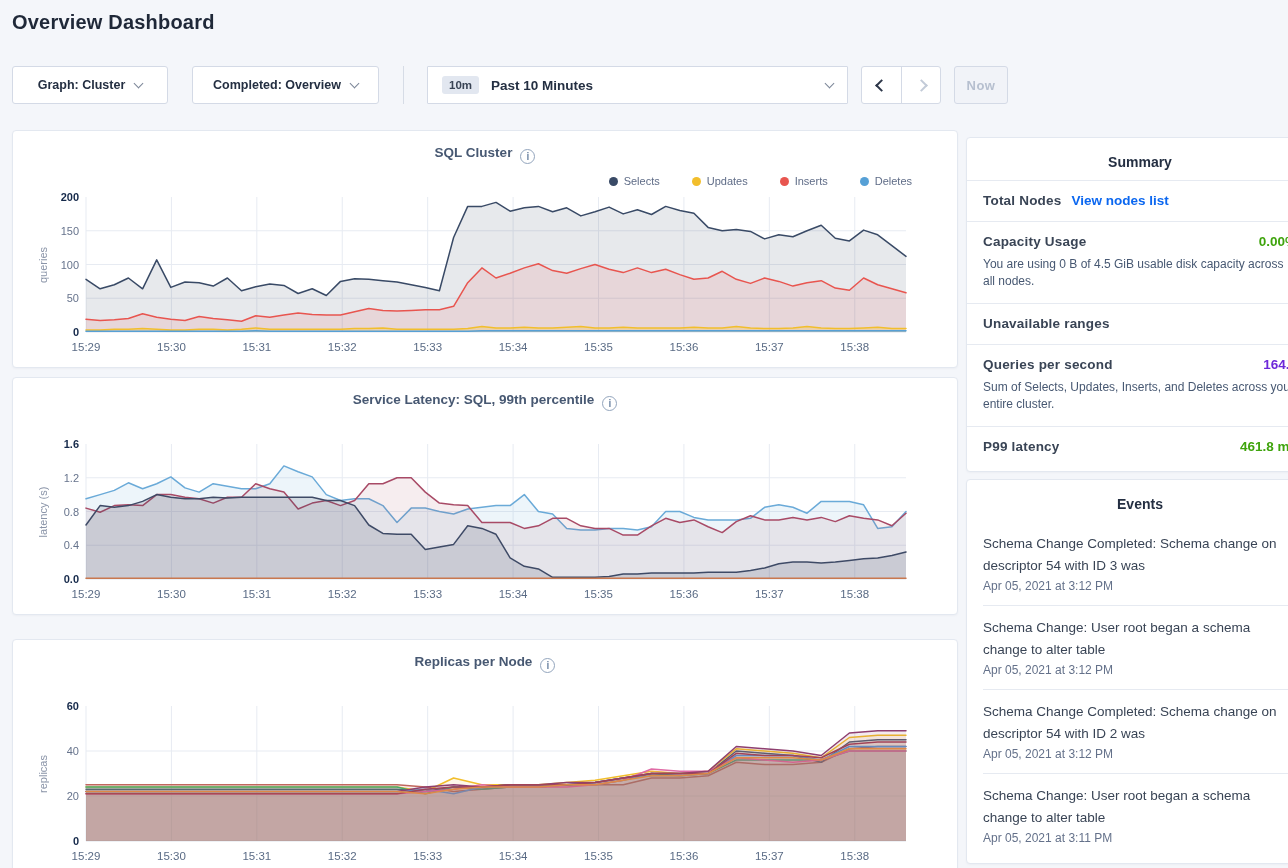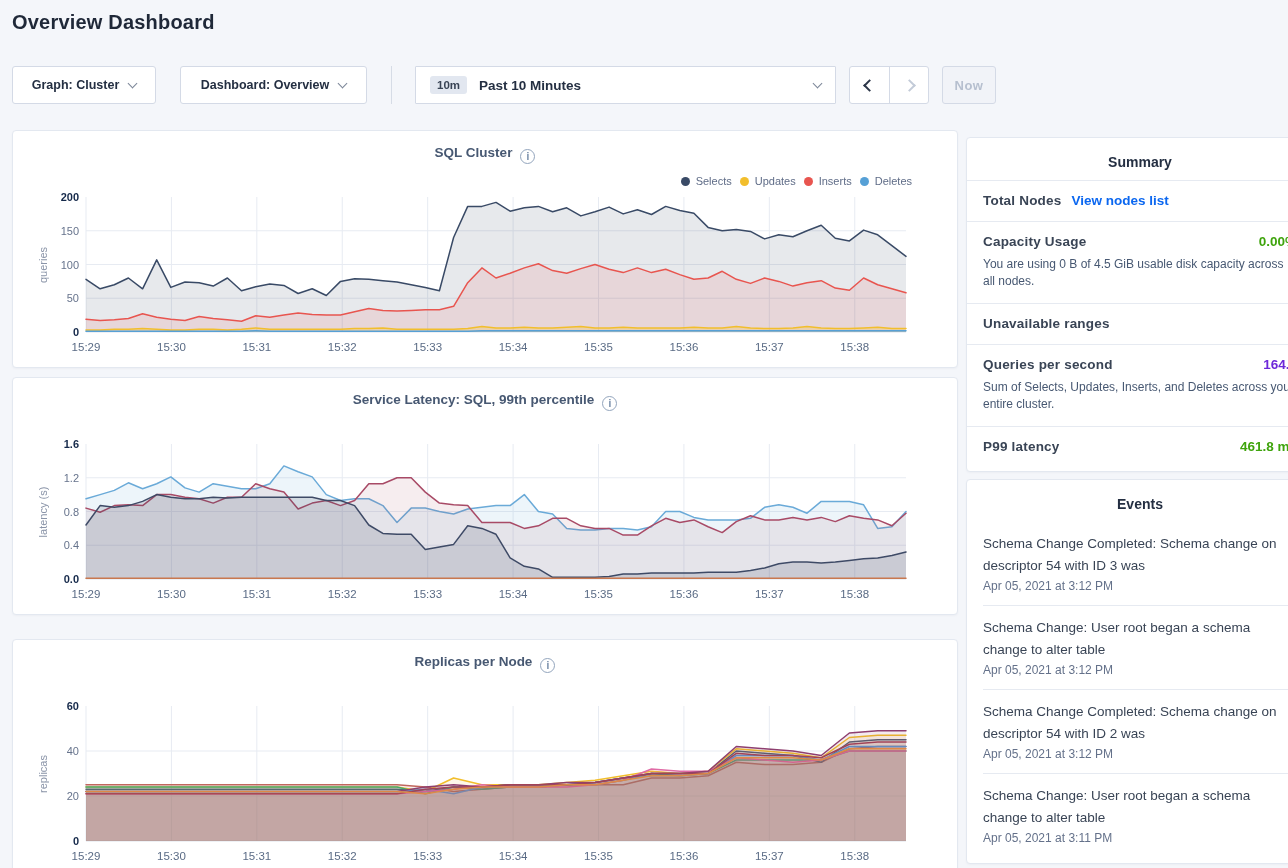--- a/index.html
+++ b/index.html
@@ -14,21 +14,21 @@
     position:absolute; left:12px; top:11px;
     font-size:20px; font-weight:600; color:#1f2838; letter-spacing:.2px;
   }
   
   .toolbar { position:absolute; left:12px; top:66px; height:38px; display:flex; align-items:stretch; }
   .tb-btn {
     background:#fff; border:1px solid #d4dae6; border-radius:3px;
     display:flex; align-items:center; justify-content:center; gap:10px;
     font-size:12.5px; font-weight:700; color:#242f42; cursor:pointer;
   }
-  .dd-graph { width:144px; margin-right:24px; }
+  .dd-graph { width:156px; margin-right:24px; }
   .dd-dash  { width:187px; }
   .v-divider { width:1px; background:#d6dce6; margin:0 23px 0 24px; }
   .chev { display:inline-block; width:7px; height:7px; border-right:1.6px solid #7c8698; border-bottom:1.6px solid #7c8698; transform:rotate(45deg); margin-top:-3px; }
   .time-picker {
     width:421px; background:#fff; border:1px solid #d4dae6; border-radius:1px;
     display:flex; align-items:center; padding:0 14px; cursor:pointer; margin-right:13px;
   }
   .time-badge { background:#e2e7f0; color:#394455; font-size:11.5px; font-weight:700; padding:3px 7px; border-radius:3px; margin-right:12px; }
   .time-label { font-size:13.5px; font-weight:700; color:#242f42; flex:1; }
   .arrow-group { display:flex; border:1px solid #d4dae6; border-radius:3px; background:#fff; margin-right:13px; }
@@ -48,21 +48,21 @@
     box-shadow:0 1px 2px rgba(40,55,80,.04);
   }
   .chart-card { position:relative; height:238px; margin-bottom:9px; }
   .chart-card.last { height:286px; margin-bottom:0;margin-top:24px; }
   .chart-title-row { position:absolute; top:14px; left:0; right:0; text-align:center; font-size:13.5px; font-weight:700; color:#475872; }
   .info-icon {
     display:inline-block; width:15px; height:15px; margin-left:8px; vertical-align:-3px;
     border:1px solid #93a5bd; border-radius:50%; color:#7188a6;
     font-size:10px; font-weight:700; line-height:14px; text-align:center; font-style:normal; cursor:pointer;
   }
-  .legend { position:absolute; top:44px; right:45px; display:flex; gap:8px;align-items:flex-end; }
+  .legend { position:absolute; top:44px; right:45px; display:flex; gap:32px;align-items:flex-end; }
   .legend-item { display:flex; align-items:center; gap:6px; font-size:11px; color:#5f6c87; cursor:pointer; }
   .legend-dot { width:9px; height:9px; border-radius:50%; }
   .chart-svg { position:absolute; left:0; top:56px; width:946px; height:180px; }
   
   .sidebar { position:absolute; left:966px; top:137px; width:348px; }
   .summary-card { padding:0 0 4px 0; margin-bottom:7px; }
   .side-title { text-align:center; font-size:14px; font-weight:700; color:#242f42; padding:16px 0 10px; }
   .sum-row { padding:12px 16px 13px; border-top:1px solid #e6eaf1; margin:0; }
   .sum-top { display:flex; align-items:baseline; }
   .sum-label { font-size:13.5px; font-weight:700; color:#394455; letter-spacing:.2px; }
@@ -79,21 +79,21 @@
 <body>
 
 <h1 class="page-title">Overview Dashboard</h1>
 
 <div class="toolbar">
   <div class="tb-btn dd-graph">
     <span>Graph: Cluster</span>
     <span class="chev"></span>
   </div>
   <div class="tb-btn dd-dash">
-    <span>Dashboard: Overview</span>
+    <span>Completed: Overview</span>
     <span class="chev"></span>
   </div>
   <div class="v-divider"></div>
   <div class="time-picker">
     <span class="time-badge">10m</span>
     <span class="time-label">Past 10 Minutes</span>
     <span class="chev"></span>
   </div>
   <div class="arrow-group">
     <div class="arrow-btn">

